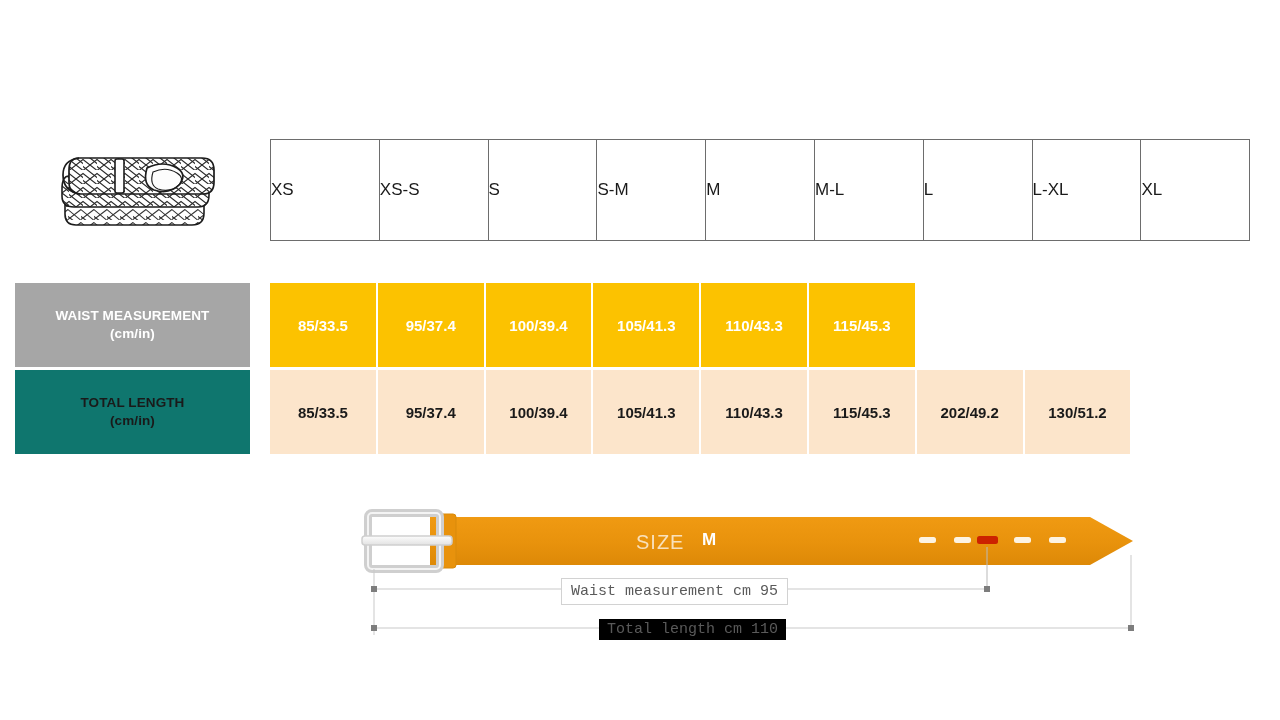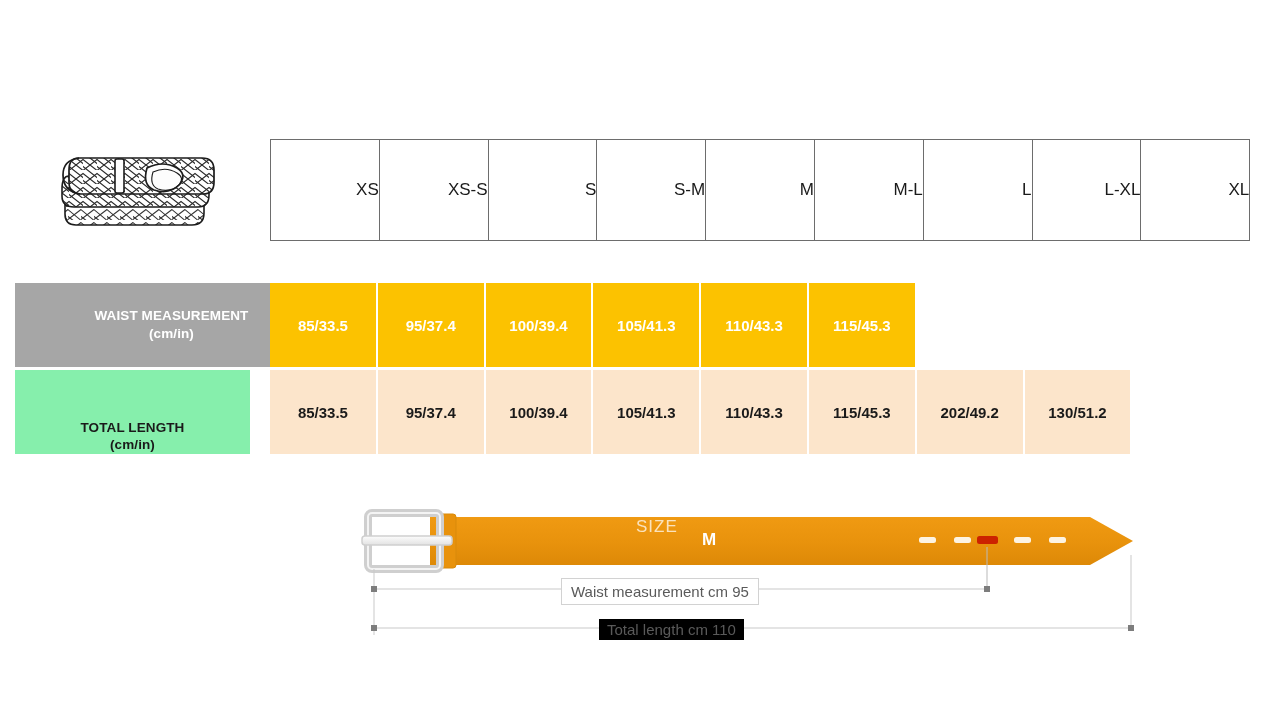--- a/index.html
+++ b/index.html
@@ -33,21 +33,21 @@
     border-collapse: collapse;
     table-layout: fixed;
   }
   #size-table td {
     width: 107.8px;
     padding: 0;
   }
   .hdr-cell {
     height: 100px;
     border: 1px solid #6d6d6d;
-    text-align: right;
+    text-align: left;
     vertical-align: middle;
     font-size: 17px;
     color: #1a1a1a;
     background: #ffffff;
     font-weight: 400;
   }
 
   
   #rows-wrap {
     position: absolute;
@@ -71,26 +71,24 @@
     align-items: center;
     justify-content: center;
     line-height: 1.3;
     font-size: 13.5px;
     font-weight: bold;
     letter-spacing: .1px;
   }
   .rlabel.waist {
     background: #a6a6a6;
     color: #ffffff;
-    padding-left: 39px;
   }
   .rlabel.total {
-    background: #86efac;
+    background: #0f766e;
     color: #1a1a1a;
-    justify-content: flex-end;
   }
   .rcells {
     position: absolute;
     left: 270px;
     top: 0;
     width: 970px;
     height: 84px;
     display: flex;
   }
   .rcell {
@@ -121,40 +119,40 @@
     left: 0;
     top: 495px;
     width: 1280px;
     height: 160px;
   }
   .dim-text {
     position: absolute;
     font-size: 15px;
     color: #5a5a5a;
     white-space: nowrap;
-    font-family: Liberation Sans, sans-serif;
+    font-family: Liberation Mono, monospace;
   }
   #waist-dim-label {
     left: 561px;
     top: 578px;
     padding: 4px 9px;
     background: #ffffff;
     border: 1px solid #d2d2d2;
   }
   #total-dim-label {
     left: 599px;
     top: 619px;
     padding: 2px 8px;
     background: #000000;
   }
   #size-label {
     position: absolute;
     left: 636px;
-    top: 517px;
-    font-size: 17px;
+    top: 531px;
+    font-size: 20px;
     letter-spacing: 1px;
     color: rgba(255,255,255,.72);
   }
   #size-value {
     position: absolute;
     left: 702px;
     top: 530px;
     font-size: 17px;
     font-weight: bold;
     color: #ffffff;

